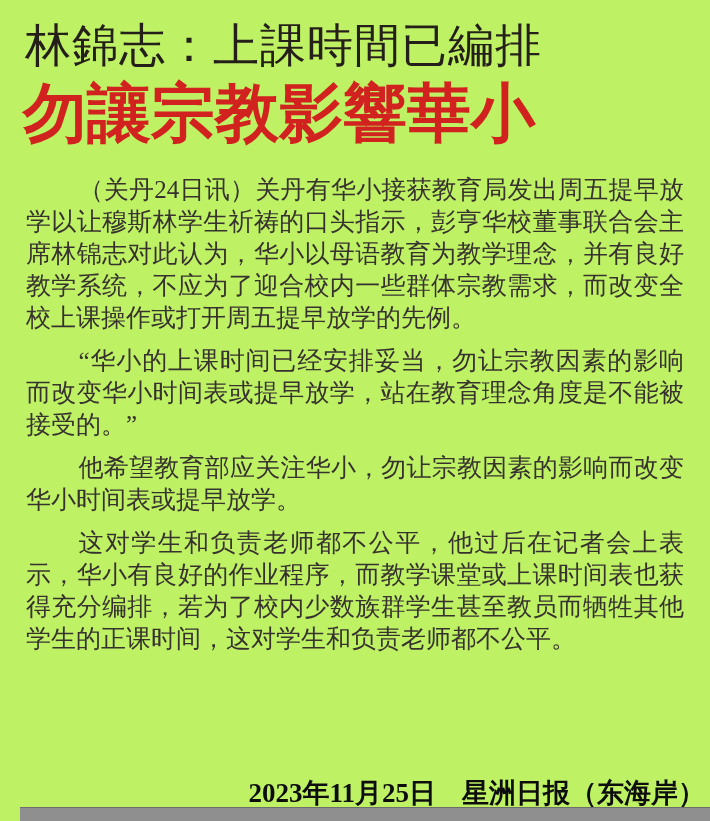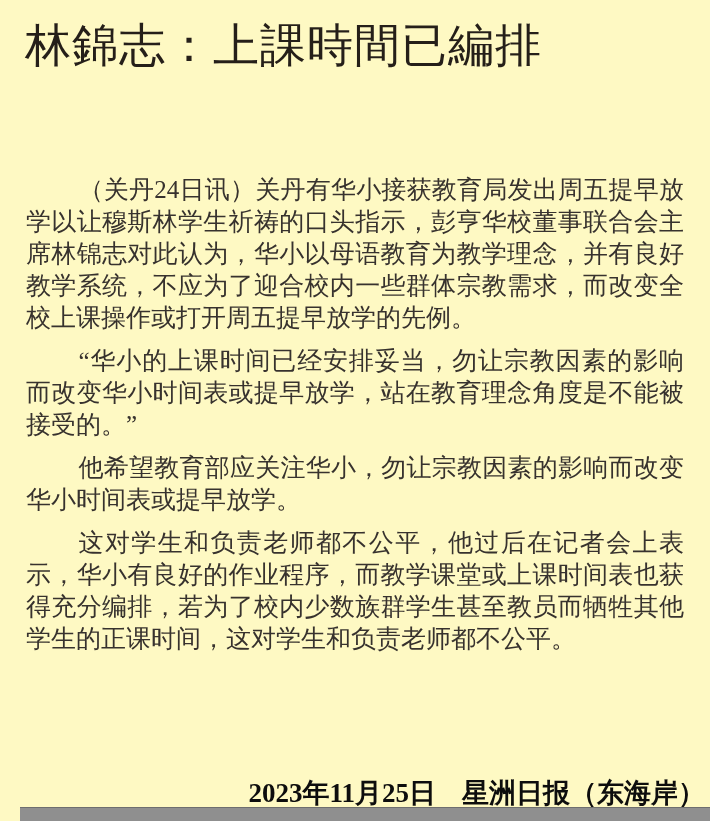--- a/index.html
+++ b/index.html
@@ -10,21 +10,21 @@
   body {
     width: 710px;
     height: 821px;
     position: relative;
     overflow: hidden;
     font-family: "Liberation Serif", serif;
   }
   .page {
     position: absolute;
     inset: 0;
-    background: #fef9c3;
+    background: #bef264;
   }
   .kicker {
     position: absolute;
     left: 25px;
     top: 18px;
     font-family: "Liberation Sans", sans-serif;
     font-weight: 400;
     font-size: 46px;
     line-height: 54px;
     letter-spacing: 1px;
@@ -89,20 +89,21 @@
     border-top: 1px solid #6e6e6e;
   }
 </style>
 </head>
 <body>
 
 <div class="page">
 
   <div class="kicker">林錦志：上課時間已編排</div>
 
+  <div class="headline">勿讓宗教影響華小</div>
 
   <div class="article-body">
     <p>（关丹24日讯）关丹有华小接获教育局发出周五提早放学以让穆斯林学生祈祷的口头指示，彭亨华校董事联合会主席林锦志对此认为，华小以母语教育为教学理念，并有良好教学系统，不应为了迎合校内一些群体宗教需求，而改变全校上课操作或打开周五提早放学的先例。</p>
     <p>“华小的上课时间已经安排妥当，勿让宗教因素的影响而改变华小时间表或提早放学，站在教育理念角度是不能被接受的。”</p>
     <p>他希望教育部应关注华小，勿让宗教因素的影响而改变华小时间表或提早放学。</p>
     <p>这对学生和负责老师都不公平，他过后在记者会上表示，华小有良好的作业程序，而教学课堂或上课时间表也获得充分编排，若为了校内少数族群学生甚至教员而牺牲其他学生的正课时间，这对学生和负责老师都不公平。</p>
   </div>
 
   <div class="footer-line">
     <span class="date">2023年11月25日</span><span class="gap"></span><span class="source">星洲日报（东海岸）</span>

